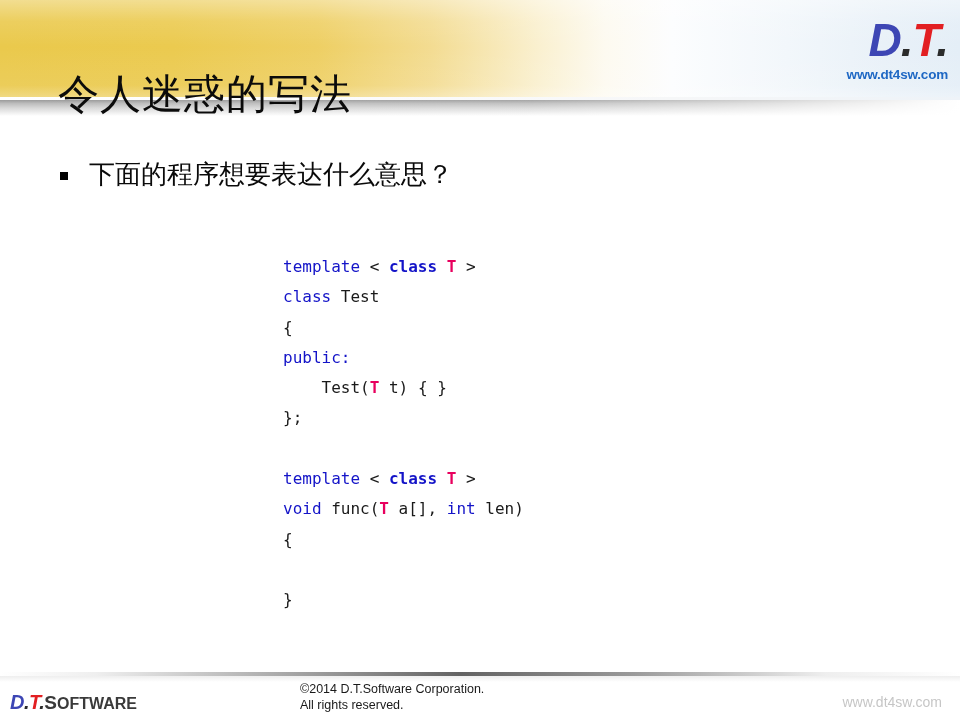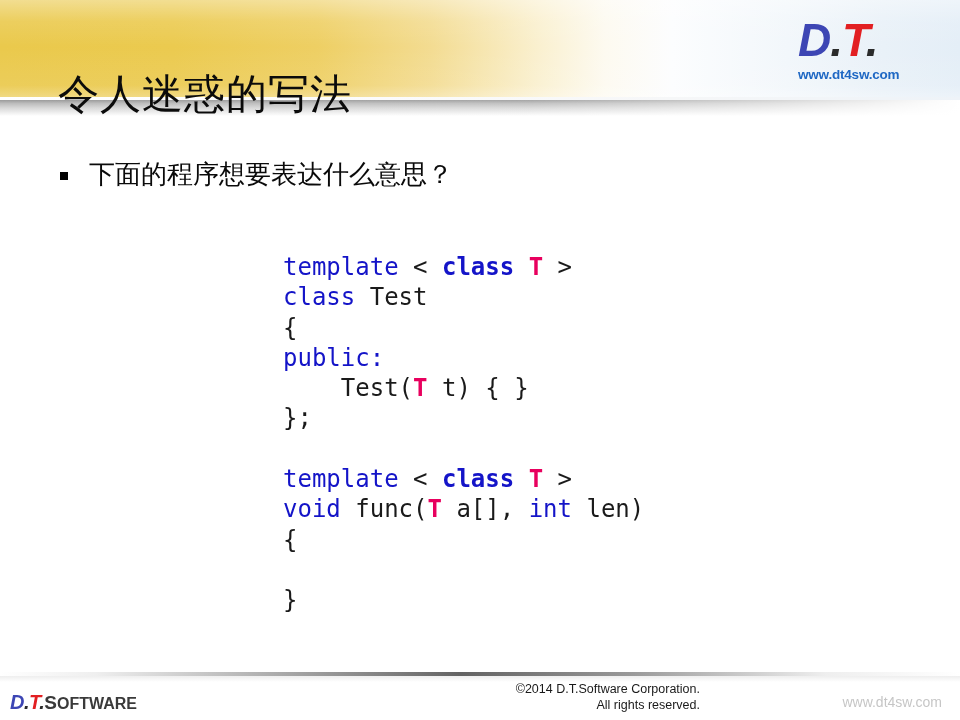--- a/index.html
+++ b/index.html
@@ -87,21 +87,21 @@
     margin-top: 48px;
   }
 
   
   .hdr-logo {
     position: absolute;
     right: 12px;
     top: 14px;
     width: 150px;
     height: 78px;
-    text-align: left;
+    text-align: right;
   }
   .hdr-logo-mark {
     font-size: 46px;
     line-height: 52px;
     font-weight: 700;
     font-style: italic;
     letter-spacing: -1px;
     white-space: nowrap;
     font-family: "Liberation Sans", sans-serif;
   }
@@ -141,21 +141,21 @@
     color: #0a0a0a;
     white-space: nowrap;
     font-family: "DejaVu Sans", "Liberation Sans", sans-serif;
   }
 
   .code-block {
     position: absolute;
     left: 283px;
     top: 252px;
     font-family: "DejaVu Sans Mono", "Liberation Mono", monospace;
-    font-size: 24px;
+    font-size: 16px;
     line-height: 30.3px;
     color: #1a1a1a;
     white-space: pre;
     letter-spacing: 0px;
   }
   .code-block .kw { color: #1414c8; }
   .code-block .kwb { color: #1414c8; font-weight: 700; }
   .code-block .tp { color: #e8005e; font-weight: 700; }
   .code-block .pl { color: #1a1a1a; }
   .code-line { height: 30.3px; }
@@ -208,21 +208,21 @@
     font-size: 16px;
     letter-spacing: 0px;
   }
   .ftr-logo .sw .cap { font-size: 19px; }
 
   .ftr-copy {
     position: absolute;
     left: 300px;
     top: 681px;
     width: 400px;
-    text-align: right;
+    text-align: left;
     font-size: 12.5px;
     line-height: 16px;
     color: #1a1a1a;
     font-family: "Liberation Sans", sans-serif;
   }
   .ftr-copy .line2 { display: block; }
 
   .ftr-link {
     position: absolute;
     right: 14px;

